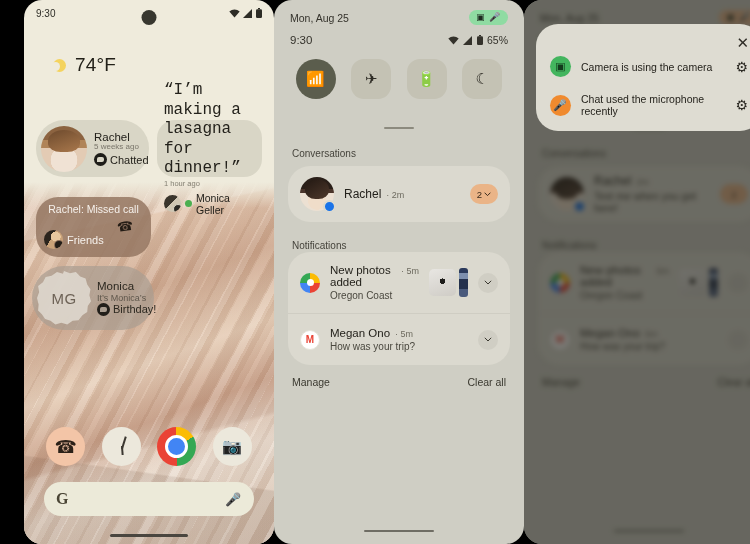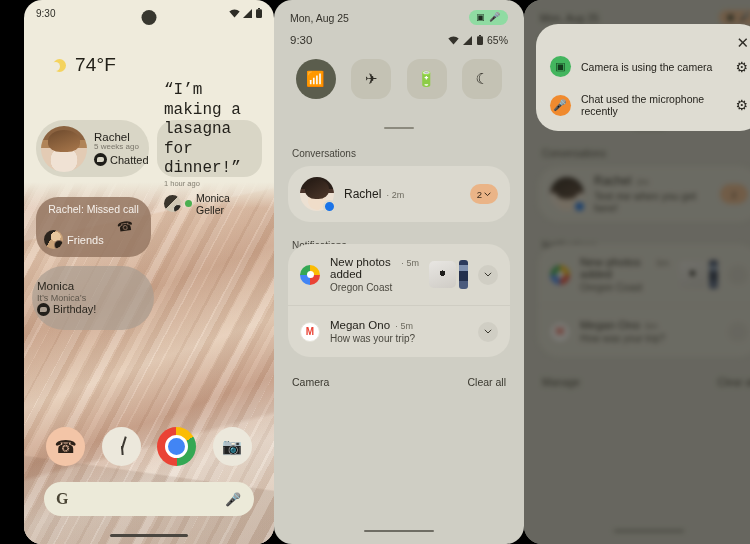--- a/index.html
+++ b/index.html
@@ -307,21 +307,21 @@
   .conv-head { display:flex; align-items:baseline; gap:5px; }
   .conv-name { font-size: 12px; color: #24221c; }
   .conv-time { font-size: 9px; color: #6d6a5f; }
   .conv-msg { font-size: 10.5px; color: #3a382f; }
   .count-pill {
     width: 28px; height: 20px; border-radius: 11px; background: #eab487;
     display:flex; align-items:center; justify-content:center; gap:2px;
     font-size: 9.5px; color: #3a2a1c;
   }
 
-  #card-notifs { top: 244px; }
+  #card-notifs { top: 252px; }
   .notif-row {
     display:flex; align-items:center; gap: 10px; padding: 12px; min-height: 52px;
   }
   .notif-row + .notif-row { border-top: 1px solid #cfcdc3; }
   .n-ico {
     width: 20px; height: 20px; border-radius: 50%; flex: 0 0 20px;
     display:flex; align-items:center; justify-content:center;
     background:#fff; font-size: 11px; position: relative; overflow:hidden;
   }
   .n-photos {
@@ -449,20 +449,21 @@
       <div class="w-missed">
         <div class="missed-title">Rachel: Missed call</div>
         <div class="missed-icon">☎</div>
         <div class="missed-bottom">
           <span class="friends-ava"></span>
           <span class="friends-label">Friends</span>
         </div>
       </div>
 
       <div class="w-monica2">
+        <div class="mg-big">MG</div>
         <div class="mg2-txt">
           <span class="mg2-name">Monica</span>
           <span class="mg2-sub">It’s Monica’s</span>
           <span class="mg2-line">
             <span class="mg2-bubble"></span>
             <span class="mg2-bd">Birthday!</span>
           </span>
         </div>
       </div>
 
@@ -583,21 +584,21 @@
           </span>
           <span class="chev">
             <svg width="8" height="5" viewBox="0 0 8 5">
                 <path d="M0.8 0.8 4 4 7.2 0.8" stroke="#3b3930" stroke-width="1" fill="none"></path>
               </svg>
           </span>
         </div>
       </div>
 
       <div class="shade-footer" id="shade-footer">
-        <span>Camera</span>
+        <span>Manage</span>
         <span>Clear all</span>
       </div>
       <div class="shade-gesture"></div>
     </div>
   </div>
 
   <div class="panel" id="panel-dialog">
     <div class="screen">
       <div class="dim-wrap">
         <div class="shade-top">

